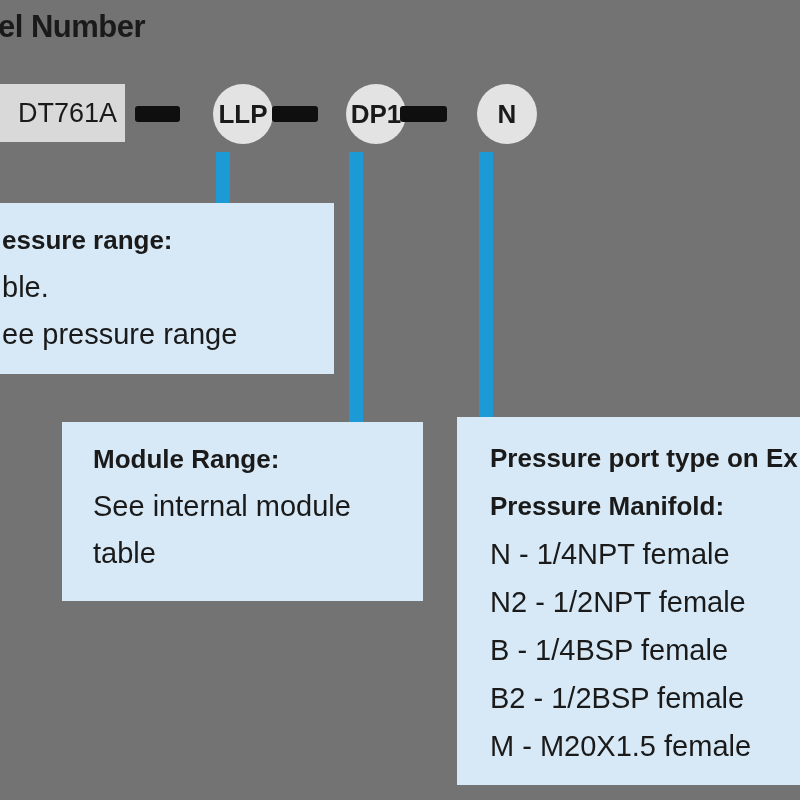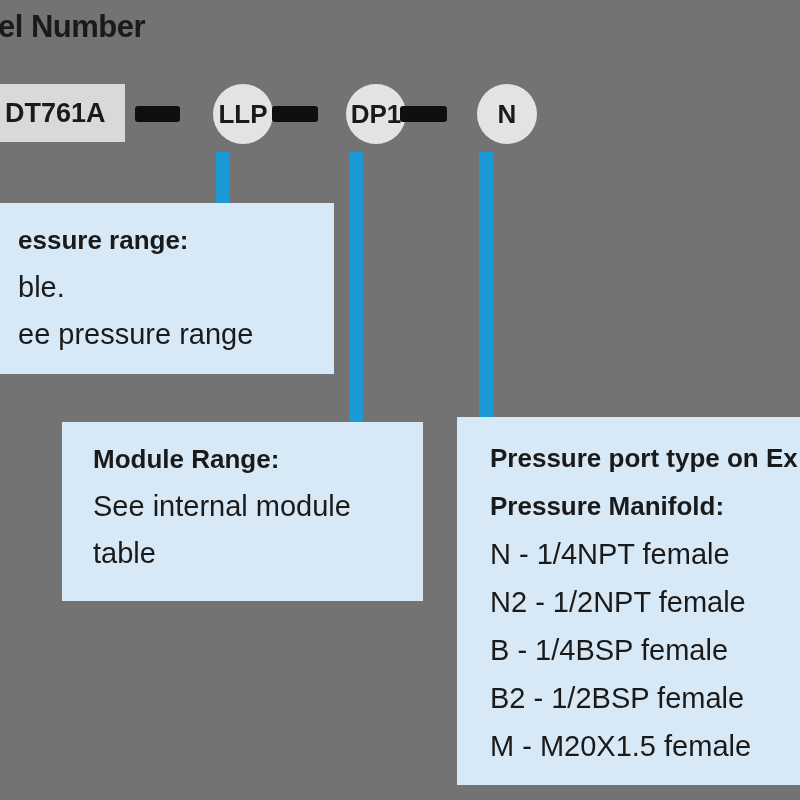--- a/index.html
+++ b/index.html
@@ -29,23 +29,23 @@
     position: absolute;
     left: 0;
     top: 84px;
     width: 125px;
     height: 58px;
     background: var(--model-box-fill, #d9d9d9);
     display: flex;
     align-items: center;
   }
   .model-box .code {
-    padding-left: 5px;
+    padding-left: 18px;
     font-size: 27px;
-    font-weight: bold;
+    font-weight: normal;
     white-space: nowrap;
   }
   .dash {
     position: absolute;
     top: 106px;
     height: 16px;
     background: #0f0f0f;
     border-radius: 3px;
   }
   .d1 { left: 135px; width: 45px; }
@@ -88,21 +88,21 @@
   }
   .callout .heading {
     font-size: 26px;
     font-weight: bold;
   }
   .box-pressure-range {
     left: 0;
     top: 203px;
     width: 334px;
     height: 171px;
-    padding: 14px 0 0 18px;
+    padding: 14px 0 0 2px;
   }
   .box-module-range {
     left: 62px;
     top: 422px;
     width: 361px;
     height: 179px;
     padding: 14px 0 12px 31px;
   }
   .box-pressure-port {
     left: 457px;

